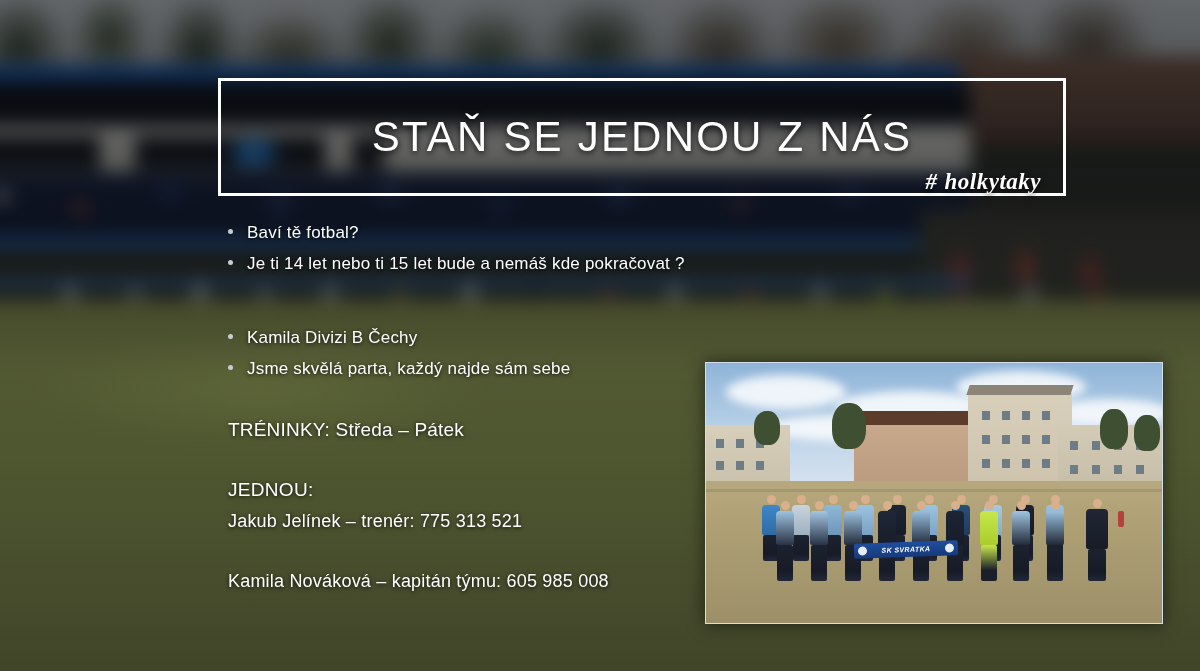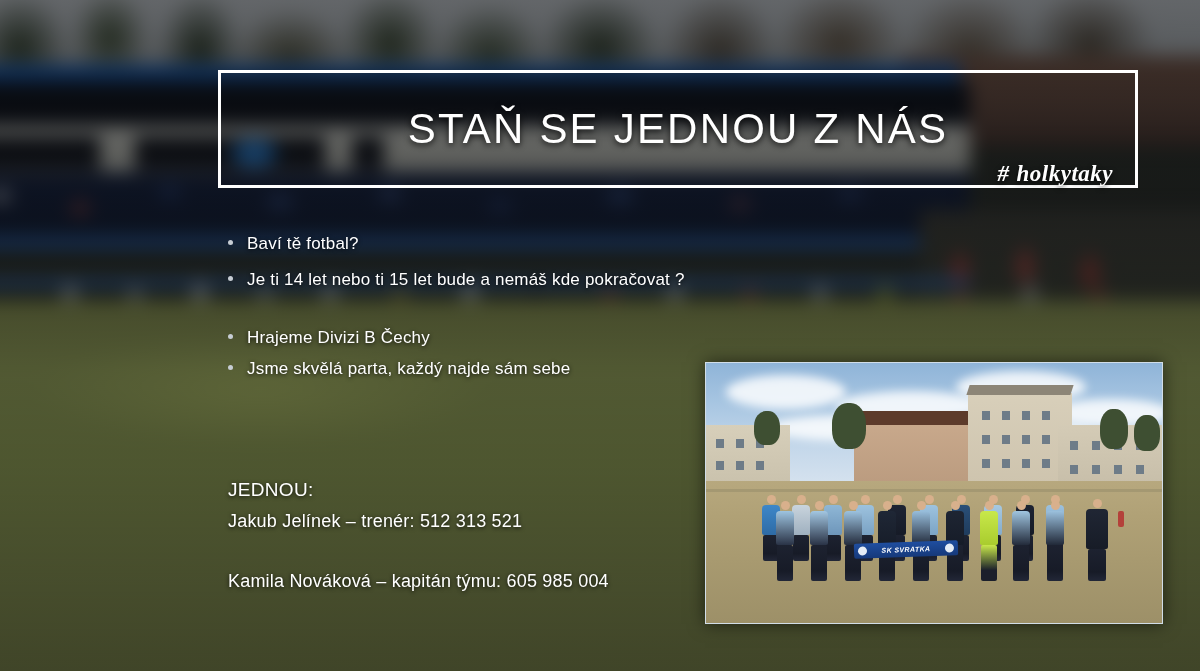--- a/index.html
+++ b/index.html
@@ -178,22 +178,22 @@
     position: absolute;
     inset: 0;
     background:
       linear-gradient(180deg, rgba(8,10,16,0.46) 0%, rgba(8,10,16,0.55) 30%, rgba(10,12,10,0.42) 55%, rgba(12,14,10,0.40) 100%);
   }
 
   
   .title-box {
     position: absolute;
     left: 218px;
-    top: 70px;
-    width: 920px;
+    top: 78px;
+    width: 848px;
     height: 118px;
     border: 3px solid #ffffff;
     box-sizing: border-box;
   }
   .title-main {
     position: absolute;
     left: 0; right: 0;
     top: 32px;
     text-align: center;
     color: #ffffff;
@@ -241,22 +241,22 @@
     flex: 0 0 auto;
     margin-right: 14px;
     position: relative;
     top: -4px;
   }
   .bullet-text {
     font-size: 17px;
     font-weight: 500;
     letter-spacing: 0.2px;
   }
-  .b1 { top: 234px; }
-  .b2 { top: 254px; margin-top: 16px; }
+  .b1 { top: 223px; }
+  .b2 { top: 254px; }
   .b3 { top: 328px; }
   .b4 { top: 359px; }
 
   .joinus {
     position: absolute;
     left: 478px;
     top: 281px;
     font-size: 31px;
     font-weight: 400;
     letter-spacing: 0.6px;
@@ -500,32 +500,33 @@
     </div>
 
     <div class="bullet-row b2">
       <span class="bullet-dot"></span>
       <span class="bullet-text">Je ti 14 let nebo ti 15 let bude a nemáš kde pokračovat ?</span>
     </div>
 
 
     <div class="bullet-row b3">
       <span class="bullet-dot"></span>
-      <span class="bullet-text">Hrajeme Divizi B Čechy</span>
+      <span class="bullet-text">Kamila Divizi B Čechy</span>
     </div>
 
     <div class="bullet-row b4">
       <span class="bullet-dot"></span>
       <span class="bullet-text">Jsme skvělá parta, každý najde sám sebe</span>
     </div>
 
+    <div class="trainings">TRÉNINKY: Středa – Pátek</div>
 
     <div class="contact-title">JEDNOU:</div>
-    <div class="contact-line c1">Jakub Jelínek – trenér: 512 313 521</div>
-    <div class="contact-line c3">Kamila Nováková – kapitán týmu: 605 985 004</div>
+    <div class="contact-line c1">Jakub Jelínek – trenér: 775 313 521</div>
+    <div class="contact-line c3">Kamila Nováková – kapitán týmu: 605 985 008</div>
   </div>
 
   <div class="photo">
     <div class="ph-sky"></div>
     <div class="ph-cloud k1"></div>
     <div class="ph-cloud k2"></div>
     <div class="ph-cloud k3"></div>
     <div class="ph-cloud k4"></div>
     <div class="ph-cloud k5"></div>
     <div class="ph-cloud k6"></div>

